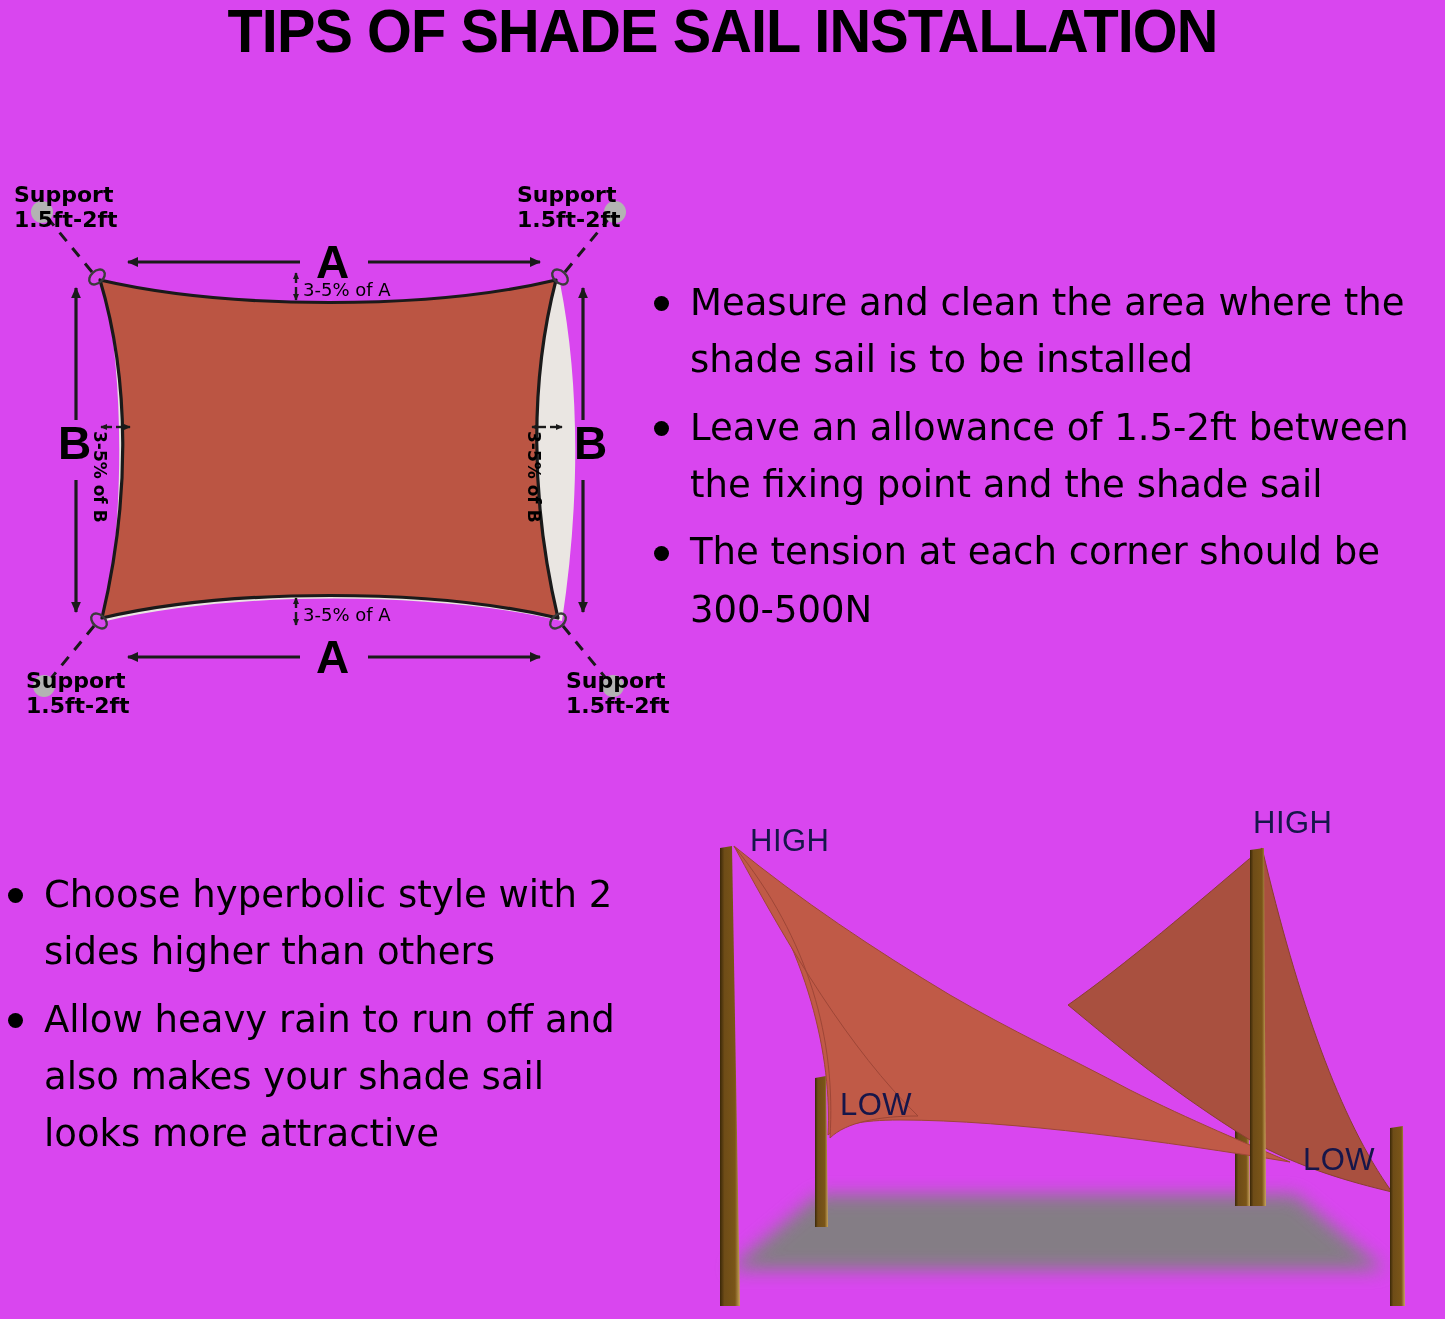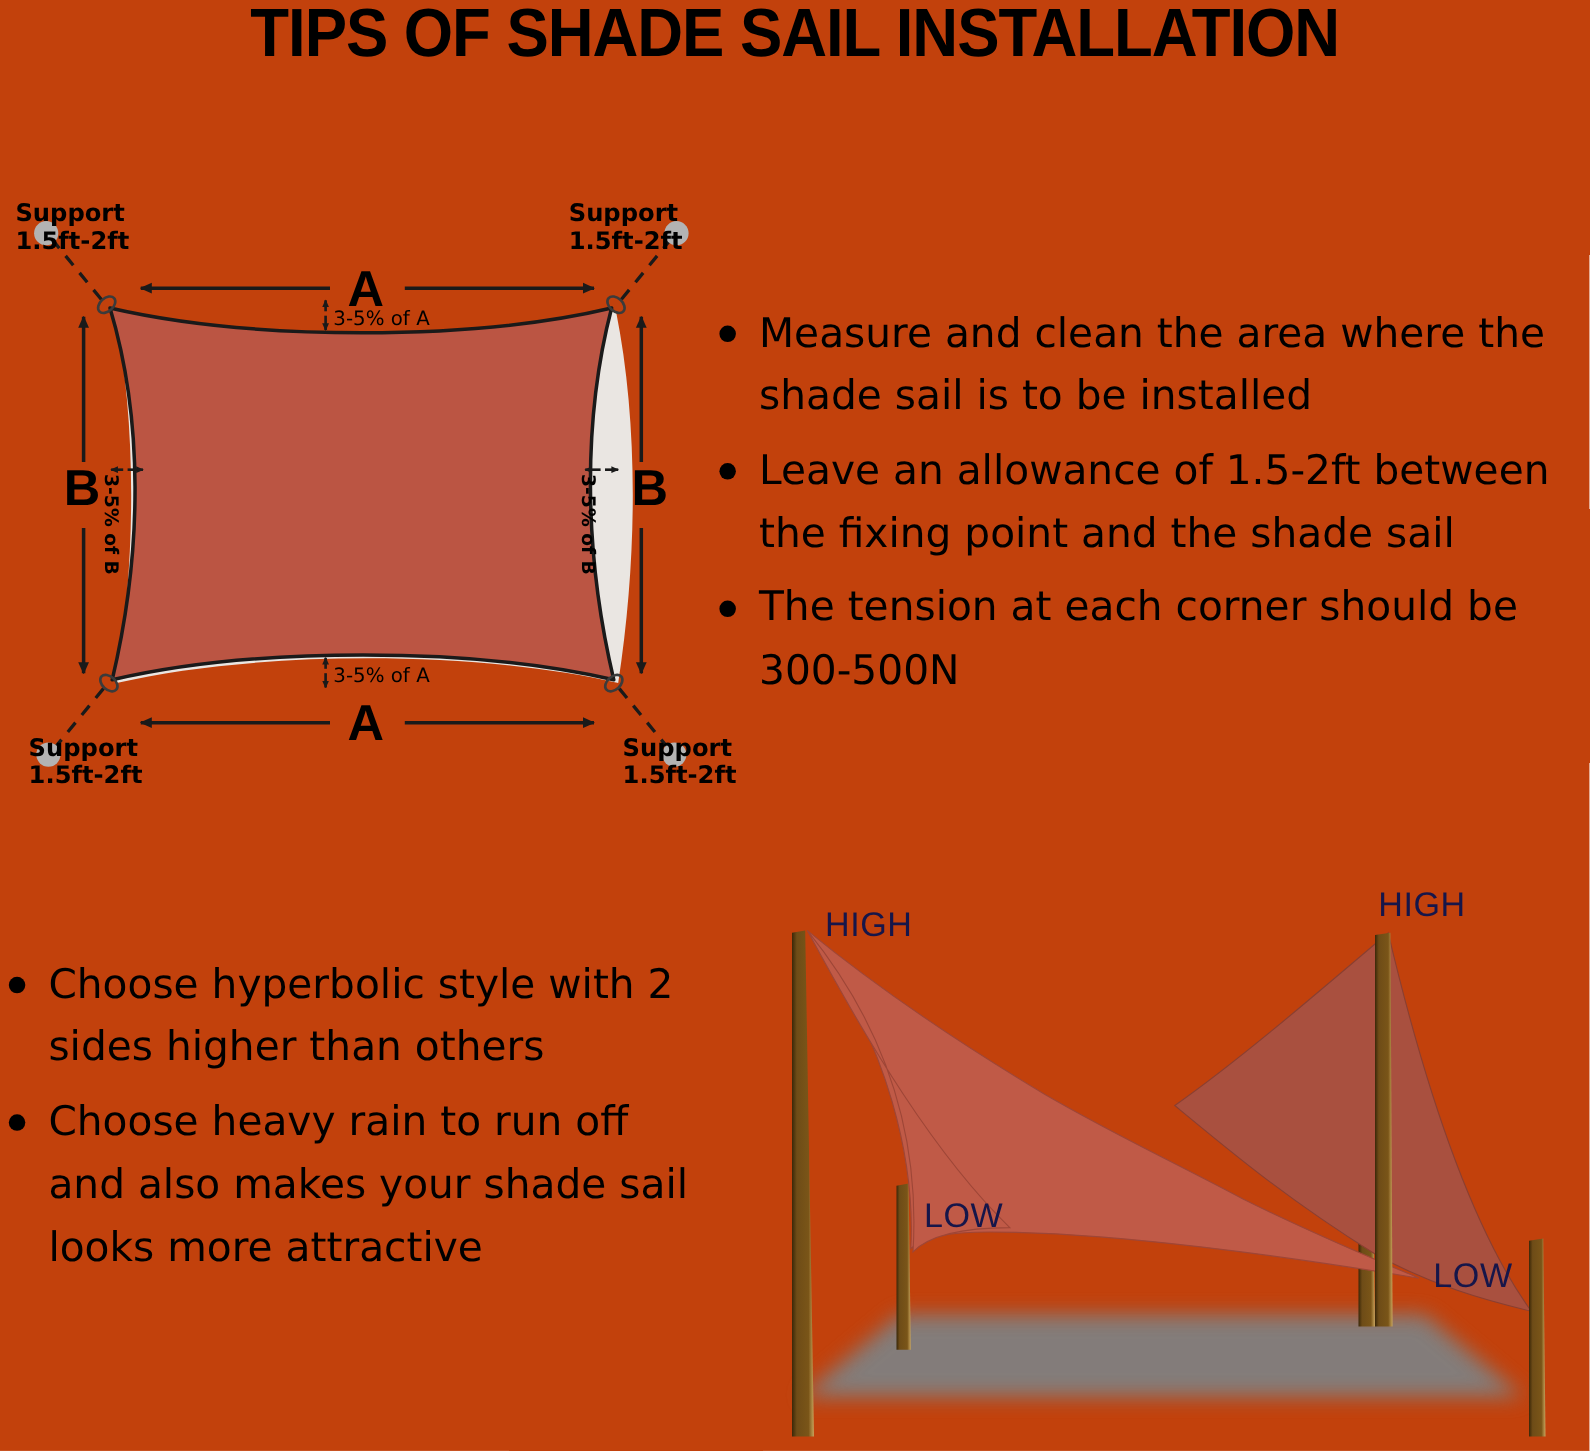--- a/index.html
+++ b/index.html
@@ -7,21 +7,21 @@
     padding: 0;
     background: #ffffff;
   }
   body {
     font-family: "DejaVu Sans", sans-serif;
   }
   #page {
     position: relative;
     width: 1445px;
     height: 1319px;
-    background: #c2410c;
+    background: #d946ef;
     overflow: hidden;
   }
 
   
   #title {
     position: absolute;
     left: 0;
     top: 0px;
     width: 1445px;
     text-align: center;
@@ -255,21 +255,21 @@
     </li>
   </ul>
 
   <ul class="bullet-list" id="list-left">
     <li>
       <span class="dot"></span>
       <span class="txt">Choose hyperbolic style with 2 sides higher than others</span>
     </li>
     <li>
       <span class="dot"></span>
-      <span class="txt">Choose heavy rain to run off and also makes your shade sail looks more attractive</span>
+      <span class="txt">Allow heavy rain to run off and also makes your shade sail looks more attractive</span>
     </li>
   </ul>
 
   <svg class="svg-layer" style="left:650px; top:790px;" width="795" height="529" viewBox="0 0 795 529">
     <defs>
       <linearGradient id="poleGrad" x1="0" y1="0" x2="1" y2="0">
         <stop offset="0%" stop-color="#3a2708"></stop>
         <stop offset="22%" stop-color="#6e4c17"></stop>
         <stop offset="75%" stop-color="#7a5518"></stop>
         <stop offset="100%" stop-color="#c8a45c"></stop>

